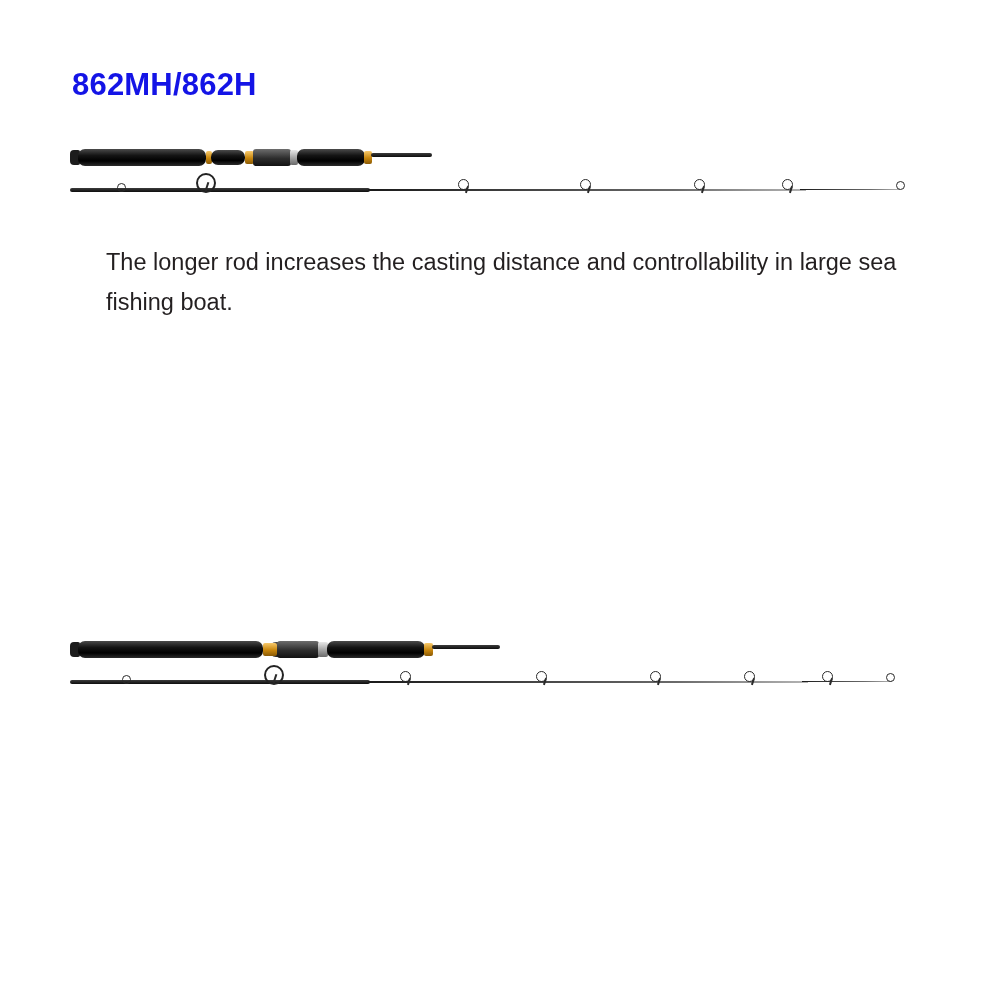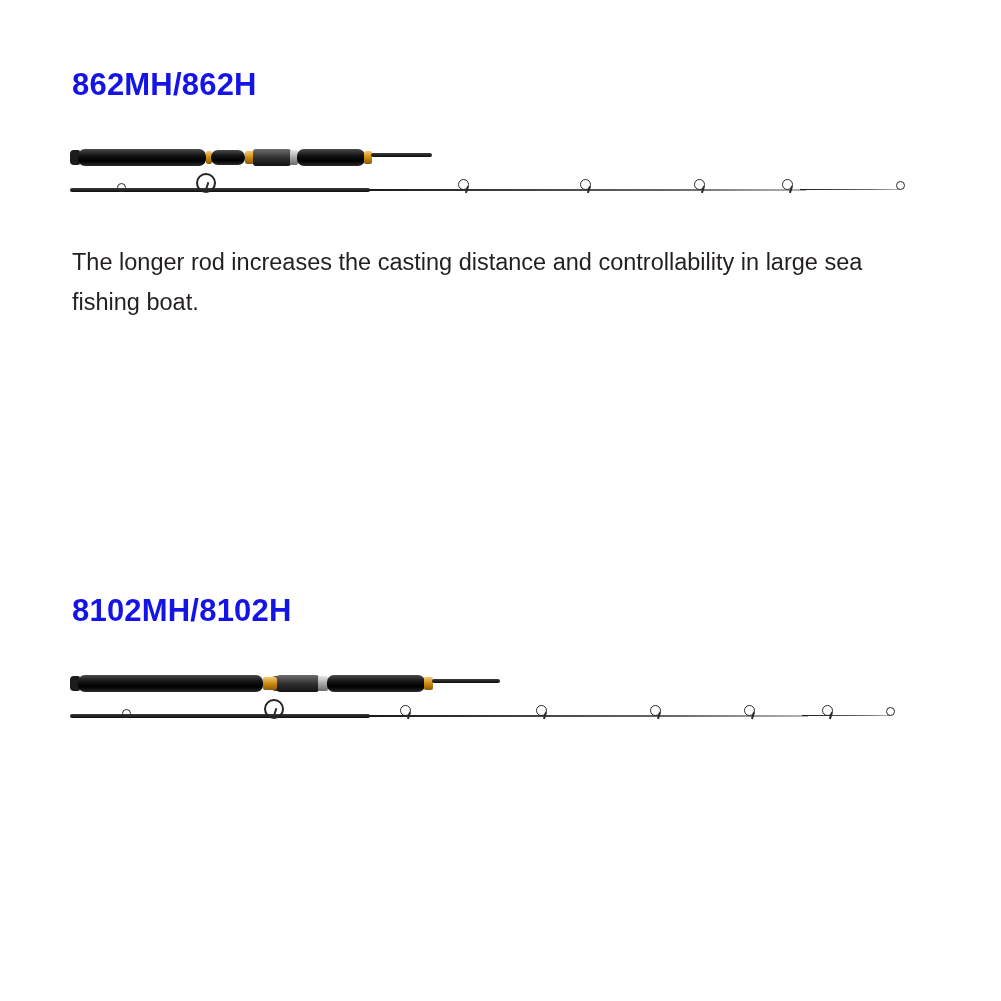--- a/index.html
+++ b/index.html
@@ -152,20 +152,21 @@
     font-size: 23.5px;
     line-height: 1.68;
     color: #231f20;
     font-family: "Liberation Sans", sans-serif;
   }
   .body-text p {
     margin: 0 0 28px 0;
   }
   .body-text p:last-child {
     margin-bottom: 0;
+    margin-left: 34px;
   }
 </style>
 </head>
 <body>
 
 <div class="page">
 
   <div class="section" style="top:68px;">
 
     <h2 class="model-title">862MH/862H</h2>
@@ -210,21 +211,20 @@
       </div>
     </div>
 
     <div class="body-text" style="margin-top:28px;">
       <p>The longer rod increases the casting distance and controllability in large sea fishing boat.</p>
     </div>
   </div>
 
   <div class="section" style="top:594px;">
 
-    <h2 class="model-title">8102MH/8102H</h2>
 
     <div class="rod-figure" style="margin-top:38px;">
 
       <div class="butt-section" style="width:440px;">
         <div class="butt-end-cap"></div>
         <div class="grip rear-grip" style="width:185px;"></div>
         <div class="gold-ring" style="left:193px; top:3px; width:7px; height:13px;"></div>
         <div class="grip" style="left:199px; top:2px; width:22px; height:15px;"></div>
         <div class="gold-ring" style="left:197px; top:3px; width:10px; height:13px;"></div>
         <div class="reel-seat" style="left:207px; top:1px; width:42px; height:17px;"></div>

